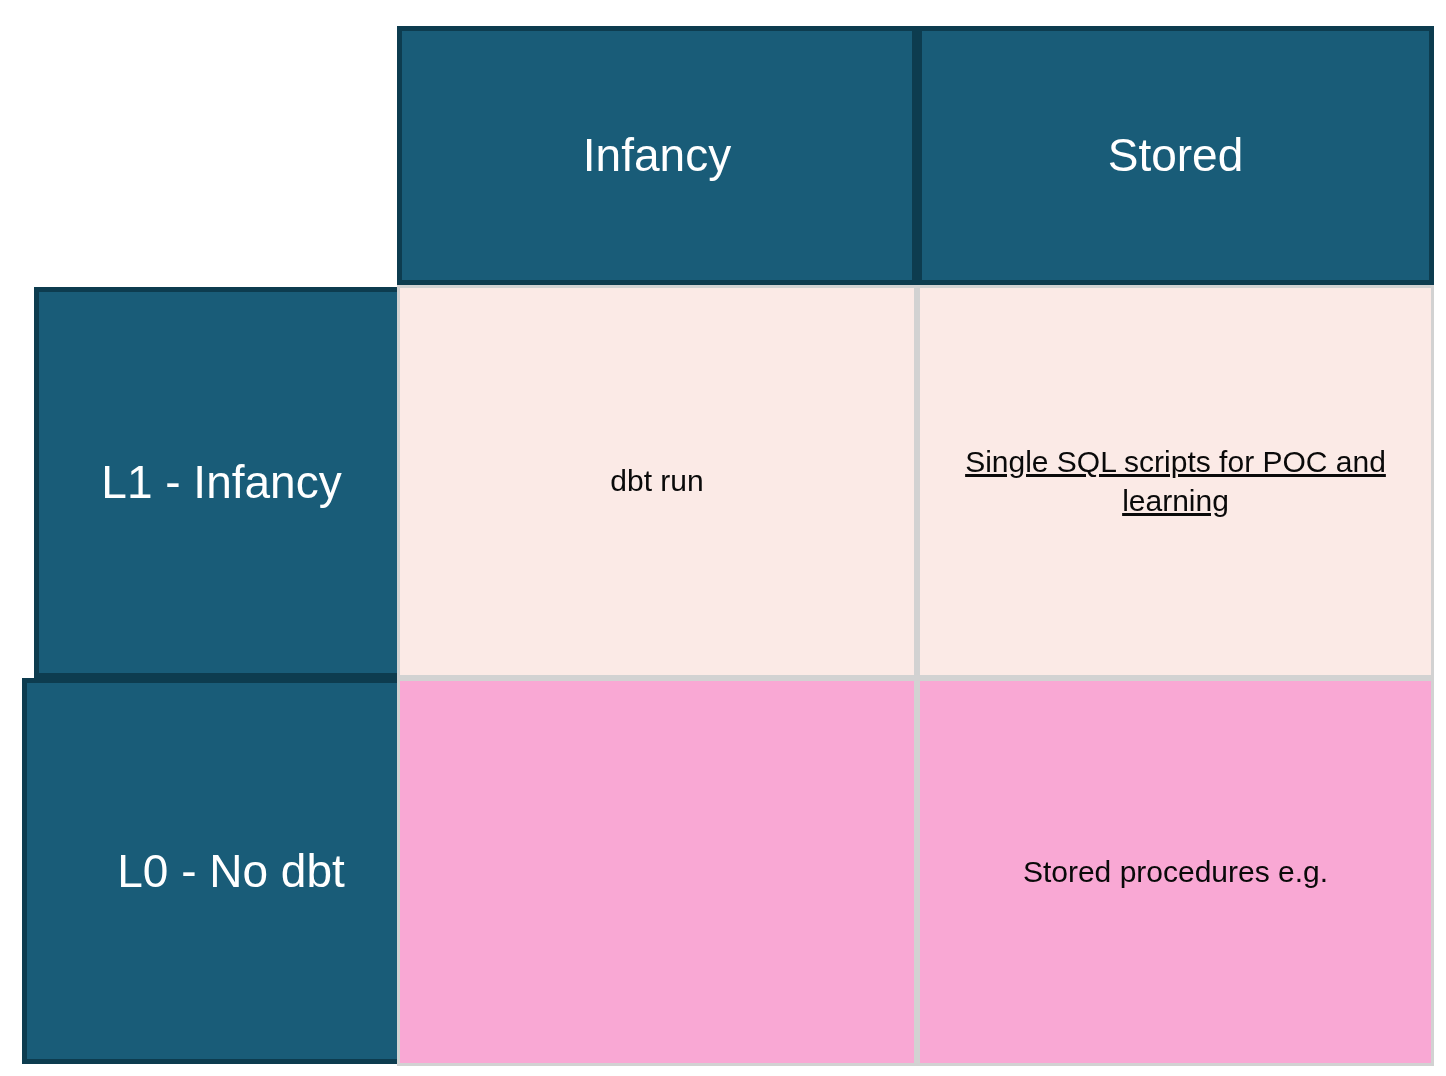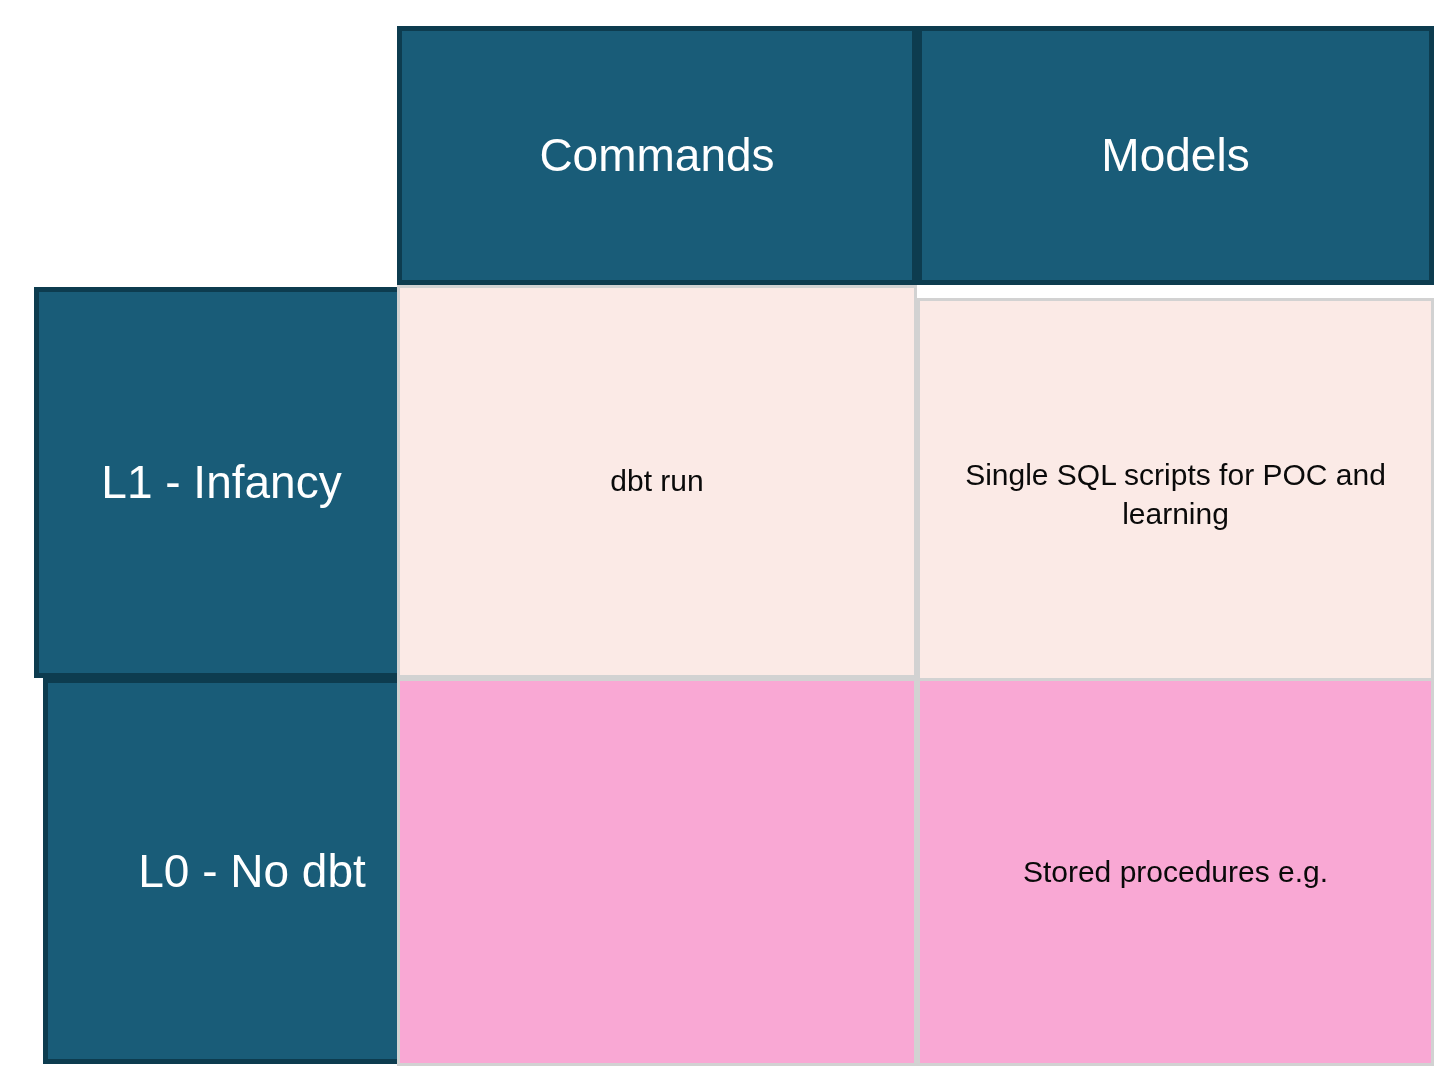--- a/index.html
+++ b/index.html
@@ -57,44 +57,44 @@
   .body-cell.tint-pink { background: #FBEAE6; }
   .body-cell.tint-white { background: #f9a8d4; }
 
   
   
   #hdr-commands { left: 397px;  top: 26px;  width: 520px; height: 259px; }
   #hdr-models   { left: 917px;  top: 26px;  width: 517px; height: 259px; }
 
   
   #rowhdr-l1 { left: 34px; top: 287px; width: 375px; height: 391px; }
-  #rowhdr-l0 { left: 22px; top: 678px; width: 418px; height: 386px; margin-left: 21px; }
+  #rowhdr-l0 { left: 22px; top: 678px; width: 418px; height: 386px; }
 
   
   #cell-l1-commands { left: 397px; top: 285px; width: 520px; height: 393px; align-items: center; }
-  #cell-l1-models   { left: 917px; top: 298px; width: 517px; height: 393px; }
+  #cell-l1-models   { left: 917px; top: 285px; width: 517px; height: 393px; text-decoration: underline; }
   #cell-l0-commands { left: 397px; top: 678px; width: 520px; height: 388px; }
   #cell-l0-models   { left: 917px; top: 678px; width: 517px; height: 388px; }
 
   .cell-text {
     display: block;
     max-width: 100%;
   }
 </style>
 </head>
 <body>
 
 <div id="matrix">
 
   <div class="cell hdr col-hdr" id="hdr-commands">
-    <span class="cell-text">Commands</span>
+    <span class="cell-text">Infancy</span>
   </div>
 
   <div class="cell hdr col-hdr" id="hdr-models">
-    <span class="cell-text">Models</span>
+    <span class="cell-text">Stored</span>
   </div>
 
   <div class="cell hdr row-hdr" id="rowhdr-l1">
     <span class="cell-text">L1 - Infancy</span>
   </div>
 
   <div class="cell hdr row-hdr" id="rowhdr-l0">
     <span class="cell-text">L0 - No dbt</span>
   </div>
 

